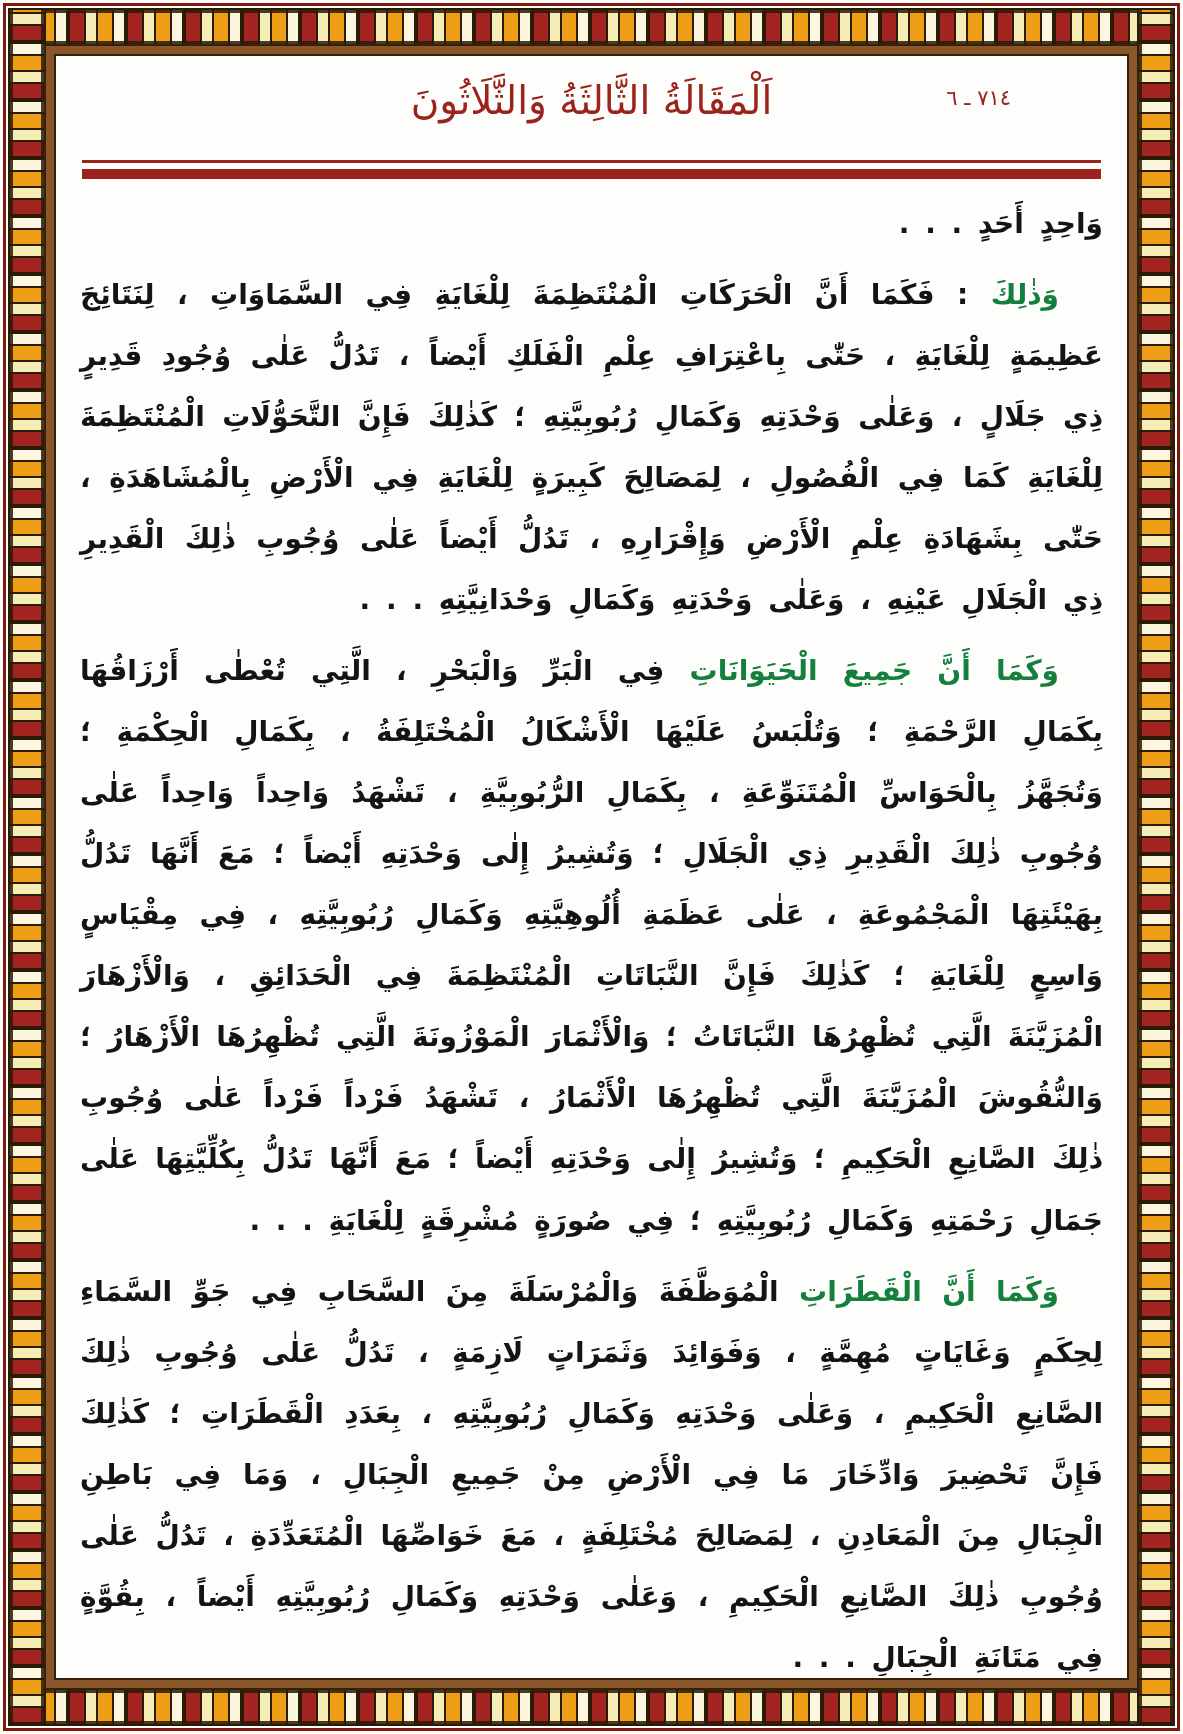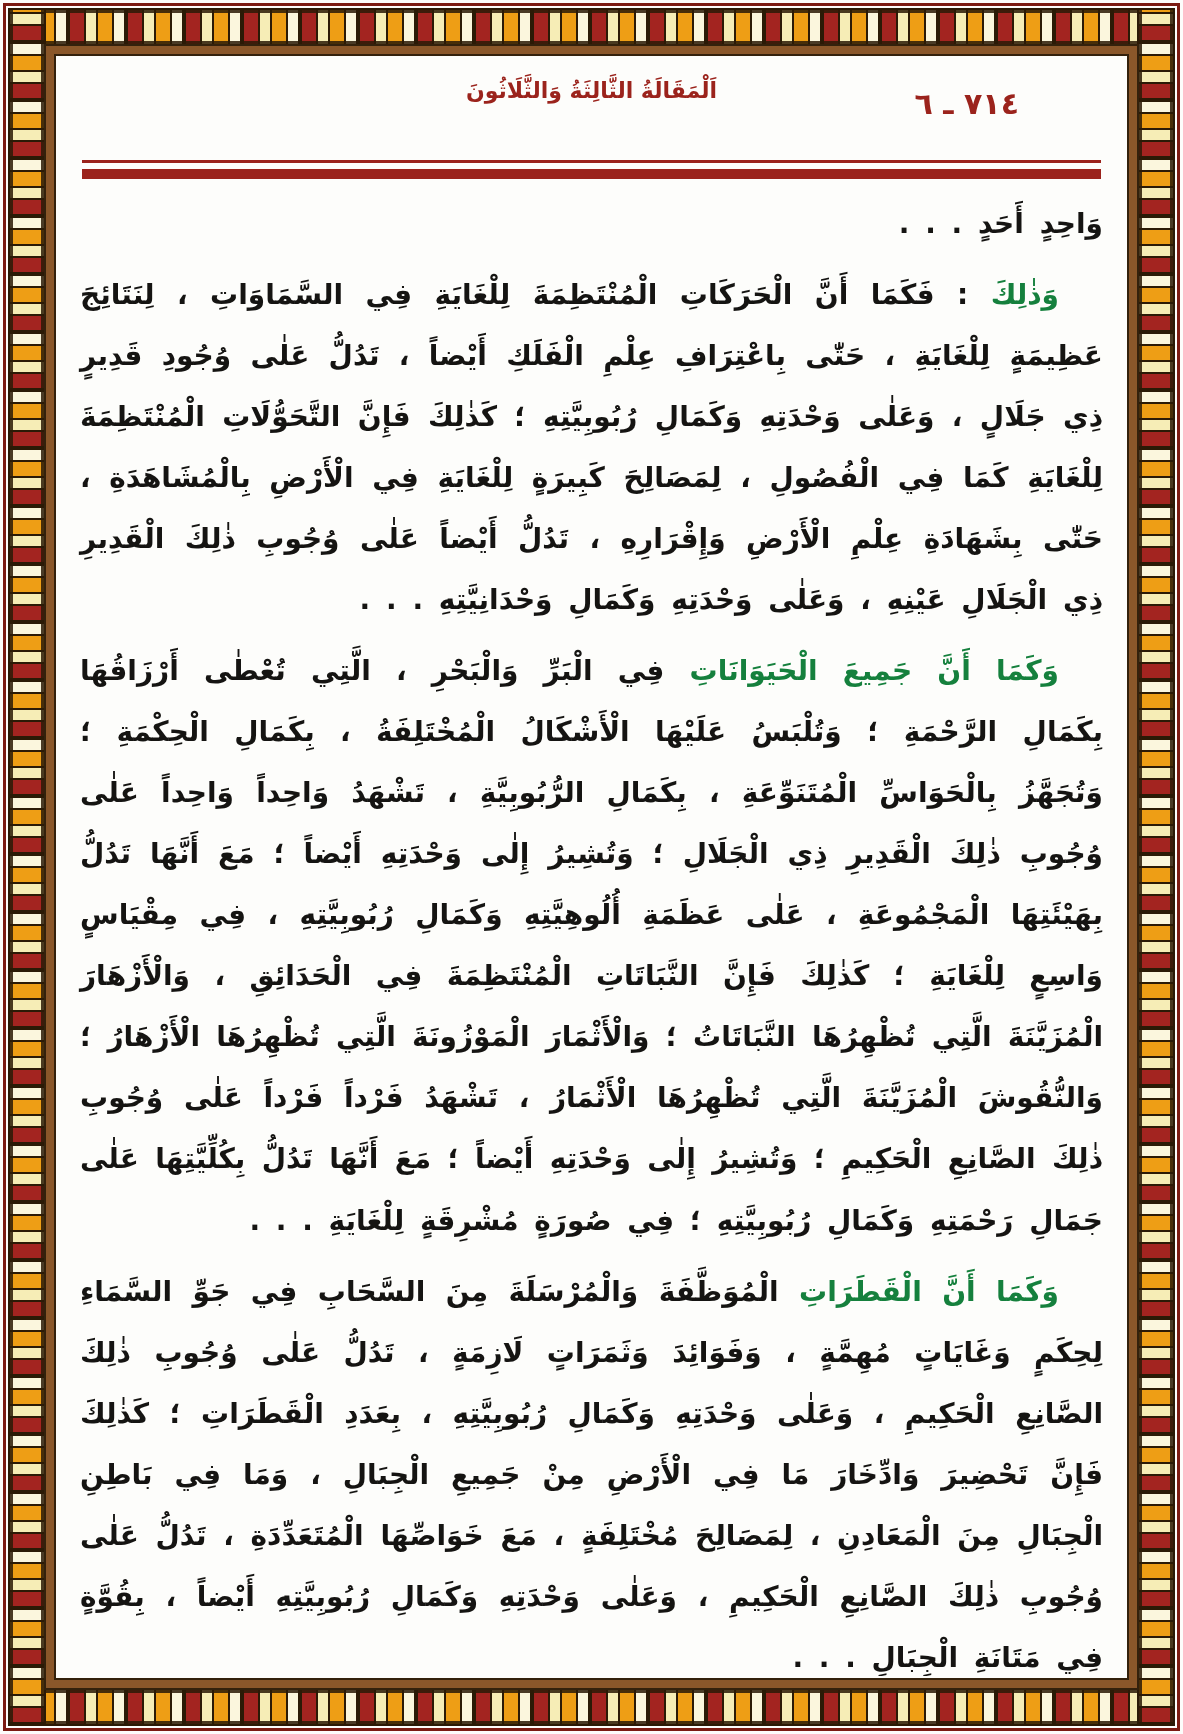--- a/index.html
+++ b/index.html
@@ -72,30 +72,30 @@
   }
   .page-header {
     position: relative;
     text-align: center;
     padding-top: 14px;
     height: 74px;
   }
   .page-title {
     margin: 0;
     display: inline-block;
-    font-size: 22px;
-    font-weight: bold;
+    font-size: 39px;
+    font-weight: normal;
     color: #9b231c;
   }
   .page-number {
     position: absolute;
     top: 22px;
-    right: 84px;
-    font-size: 30px;
-    font-weight: bold;
+    right: 92px;
+    font-size: 21px;
+    font-weight: normal;
     color: #9b231c;
     letter-spacing: 4px;
   }
   .double-rule {
     height: 6px;
     margin: 8px 2px 0 2px;
     border-top: 3px solid #9b231c;
     border-bottom: 10px solid #9b231c;
   }
   .body-text {

